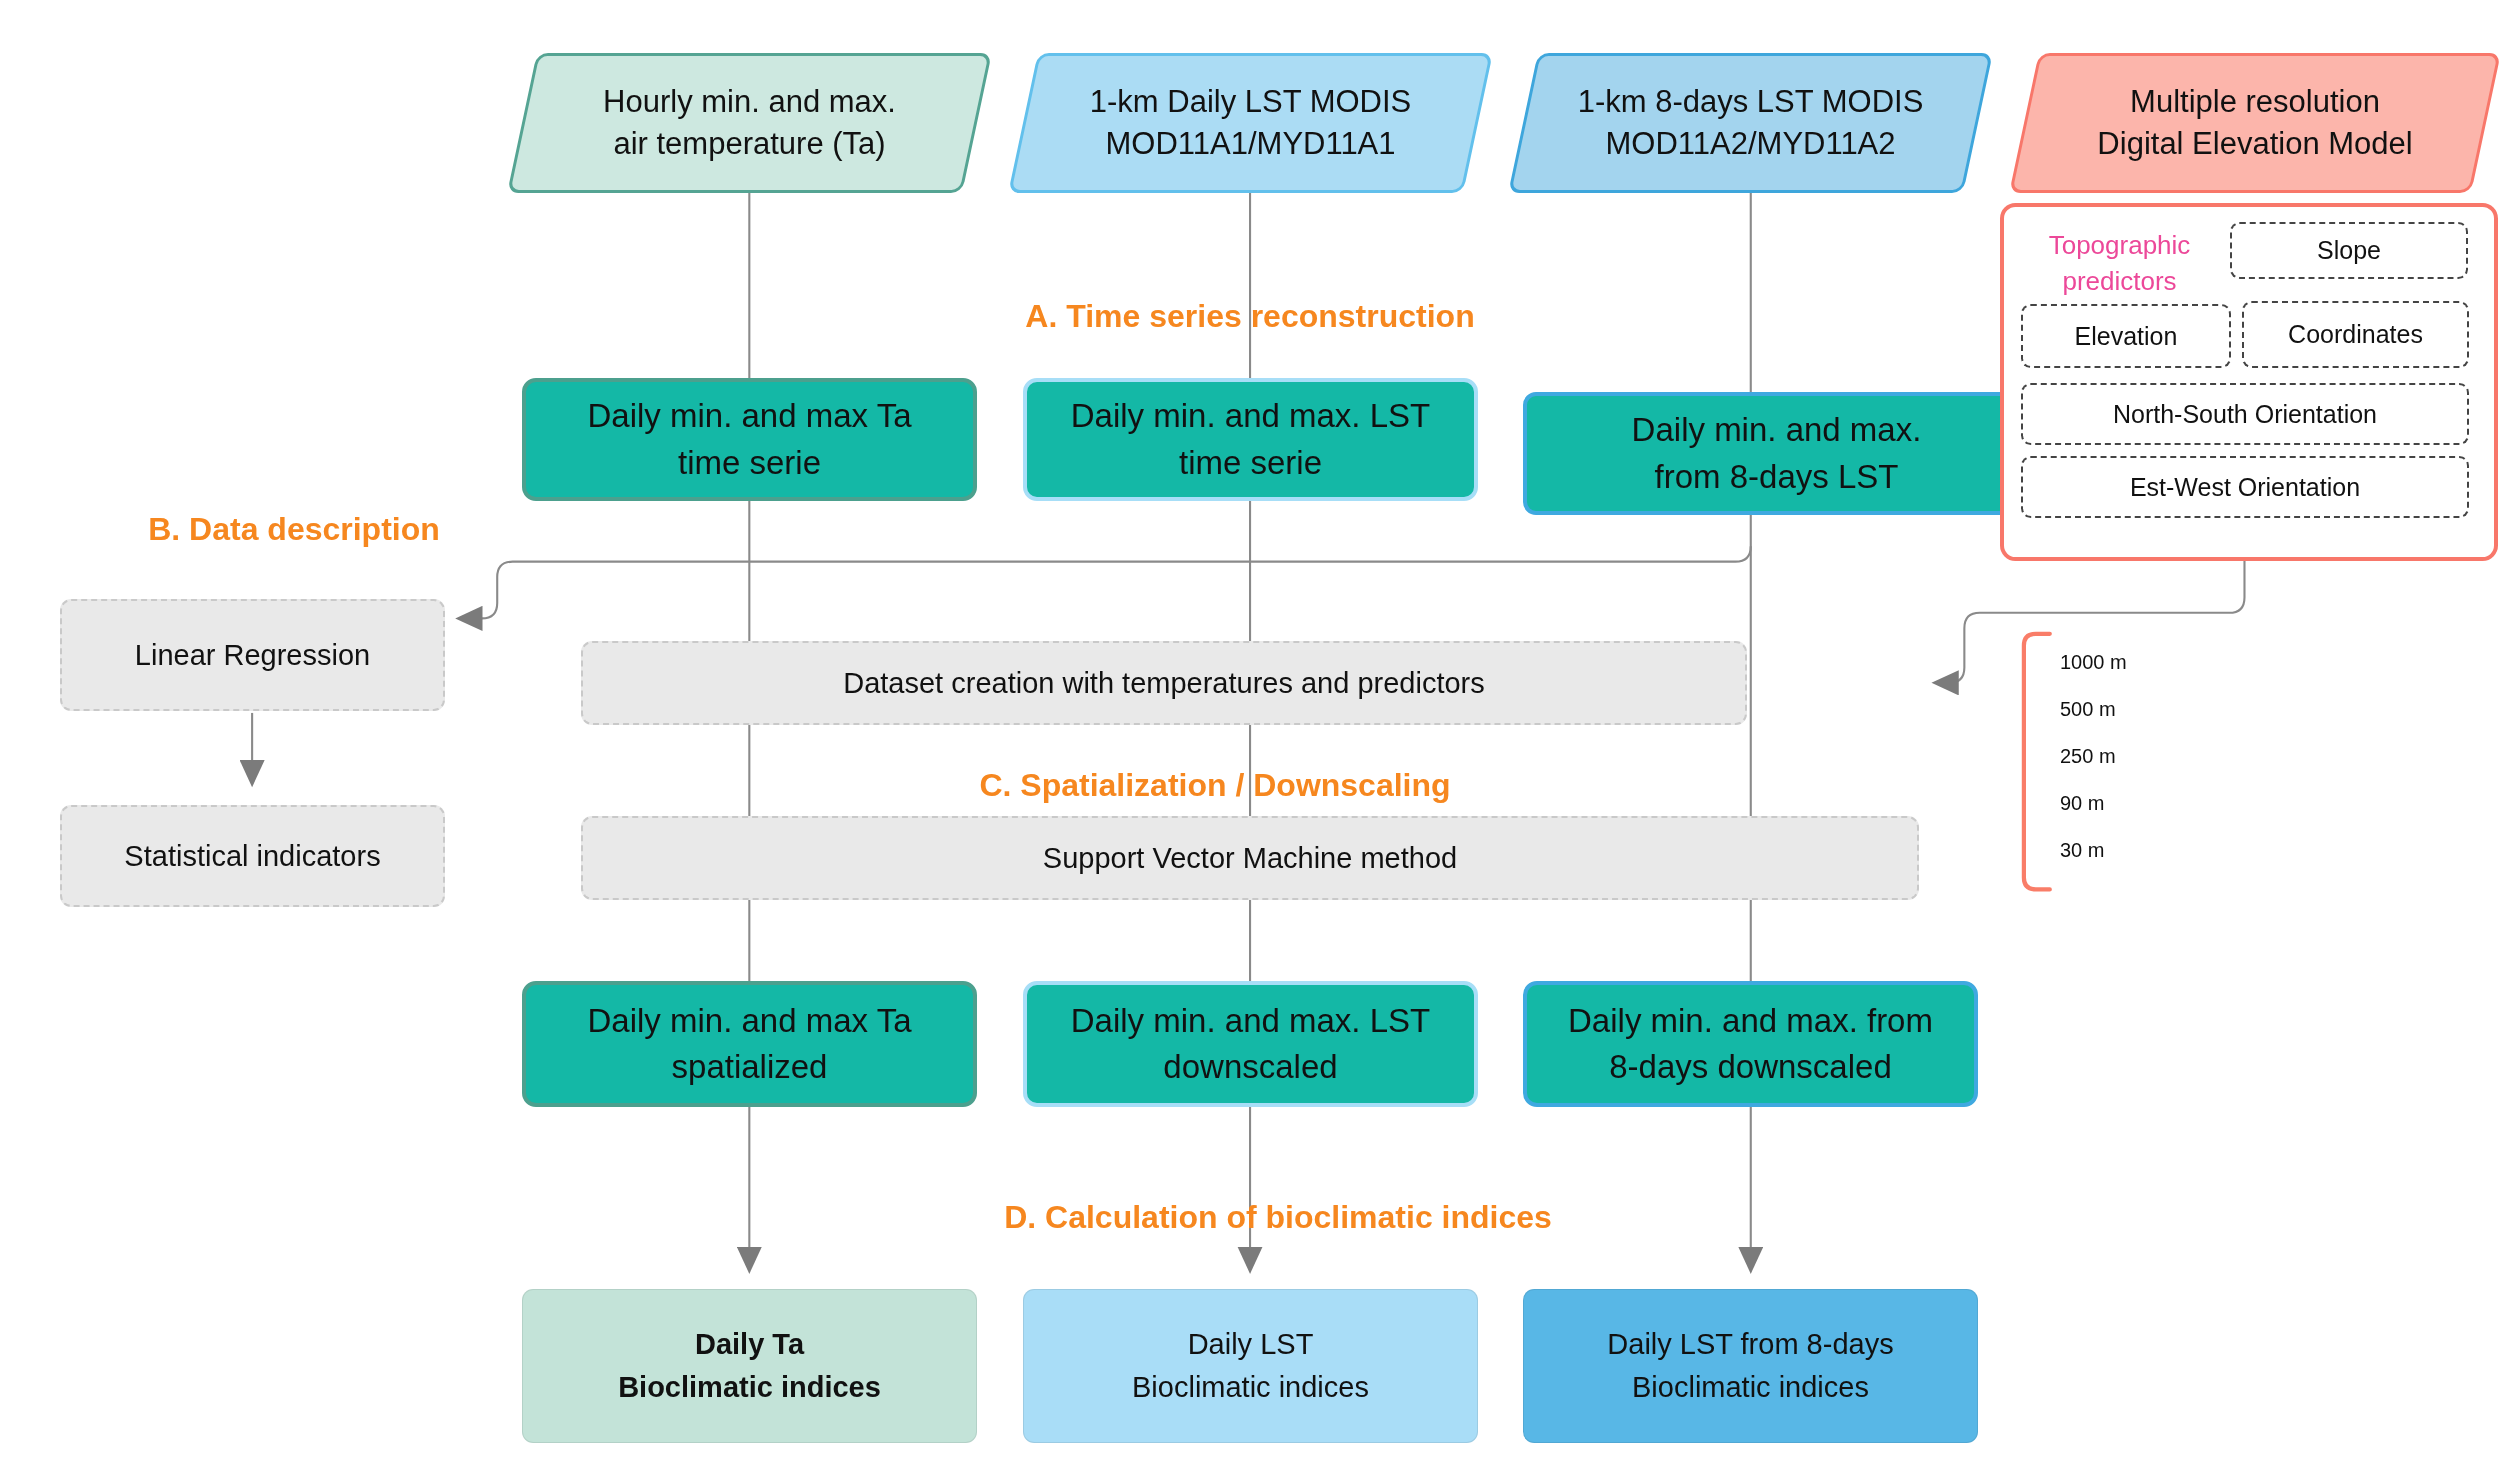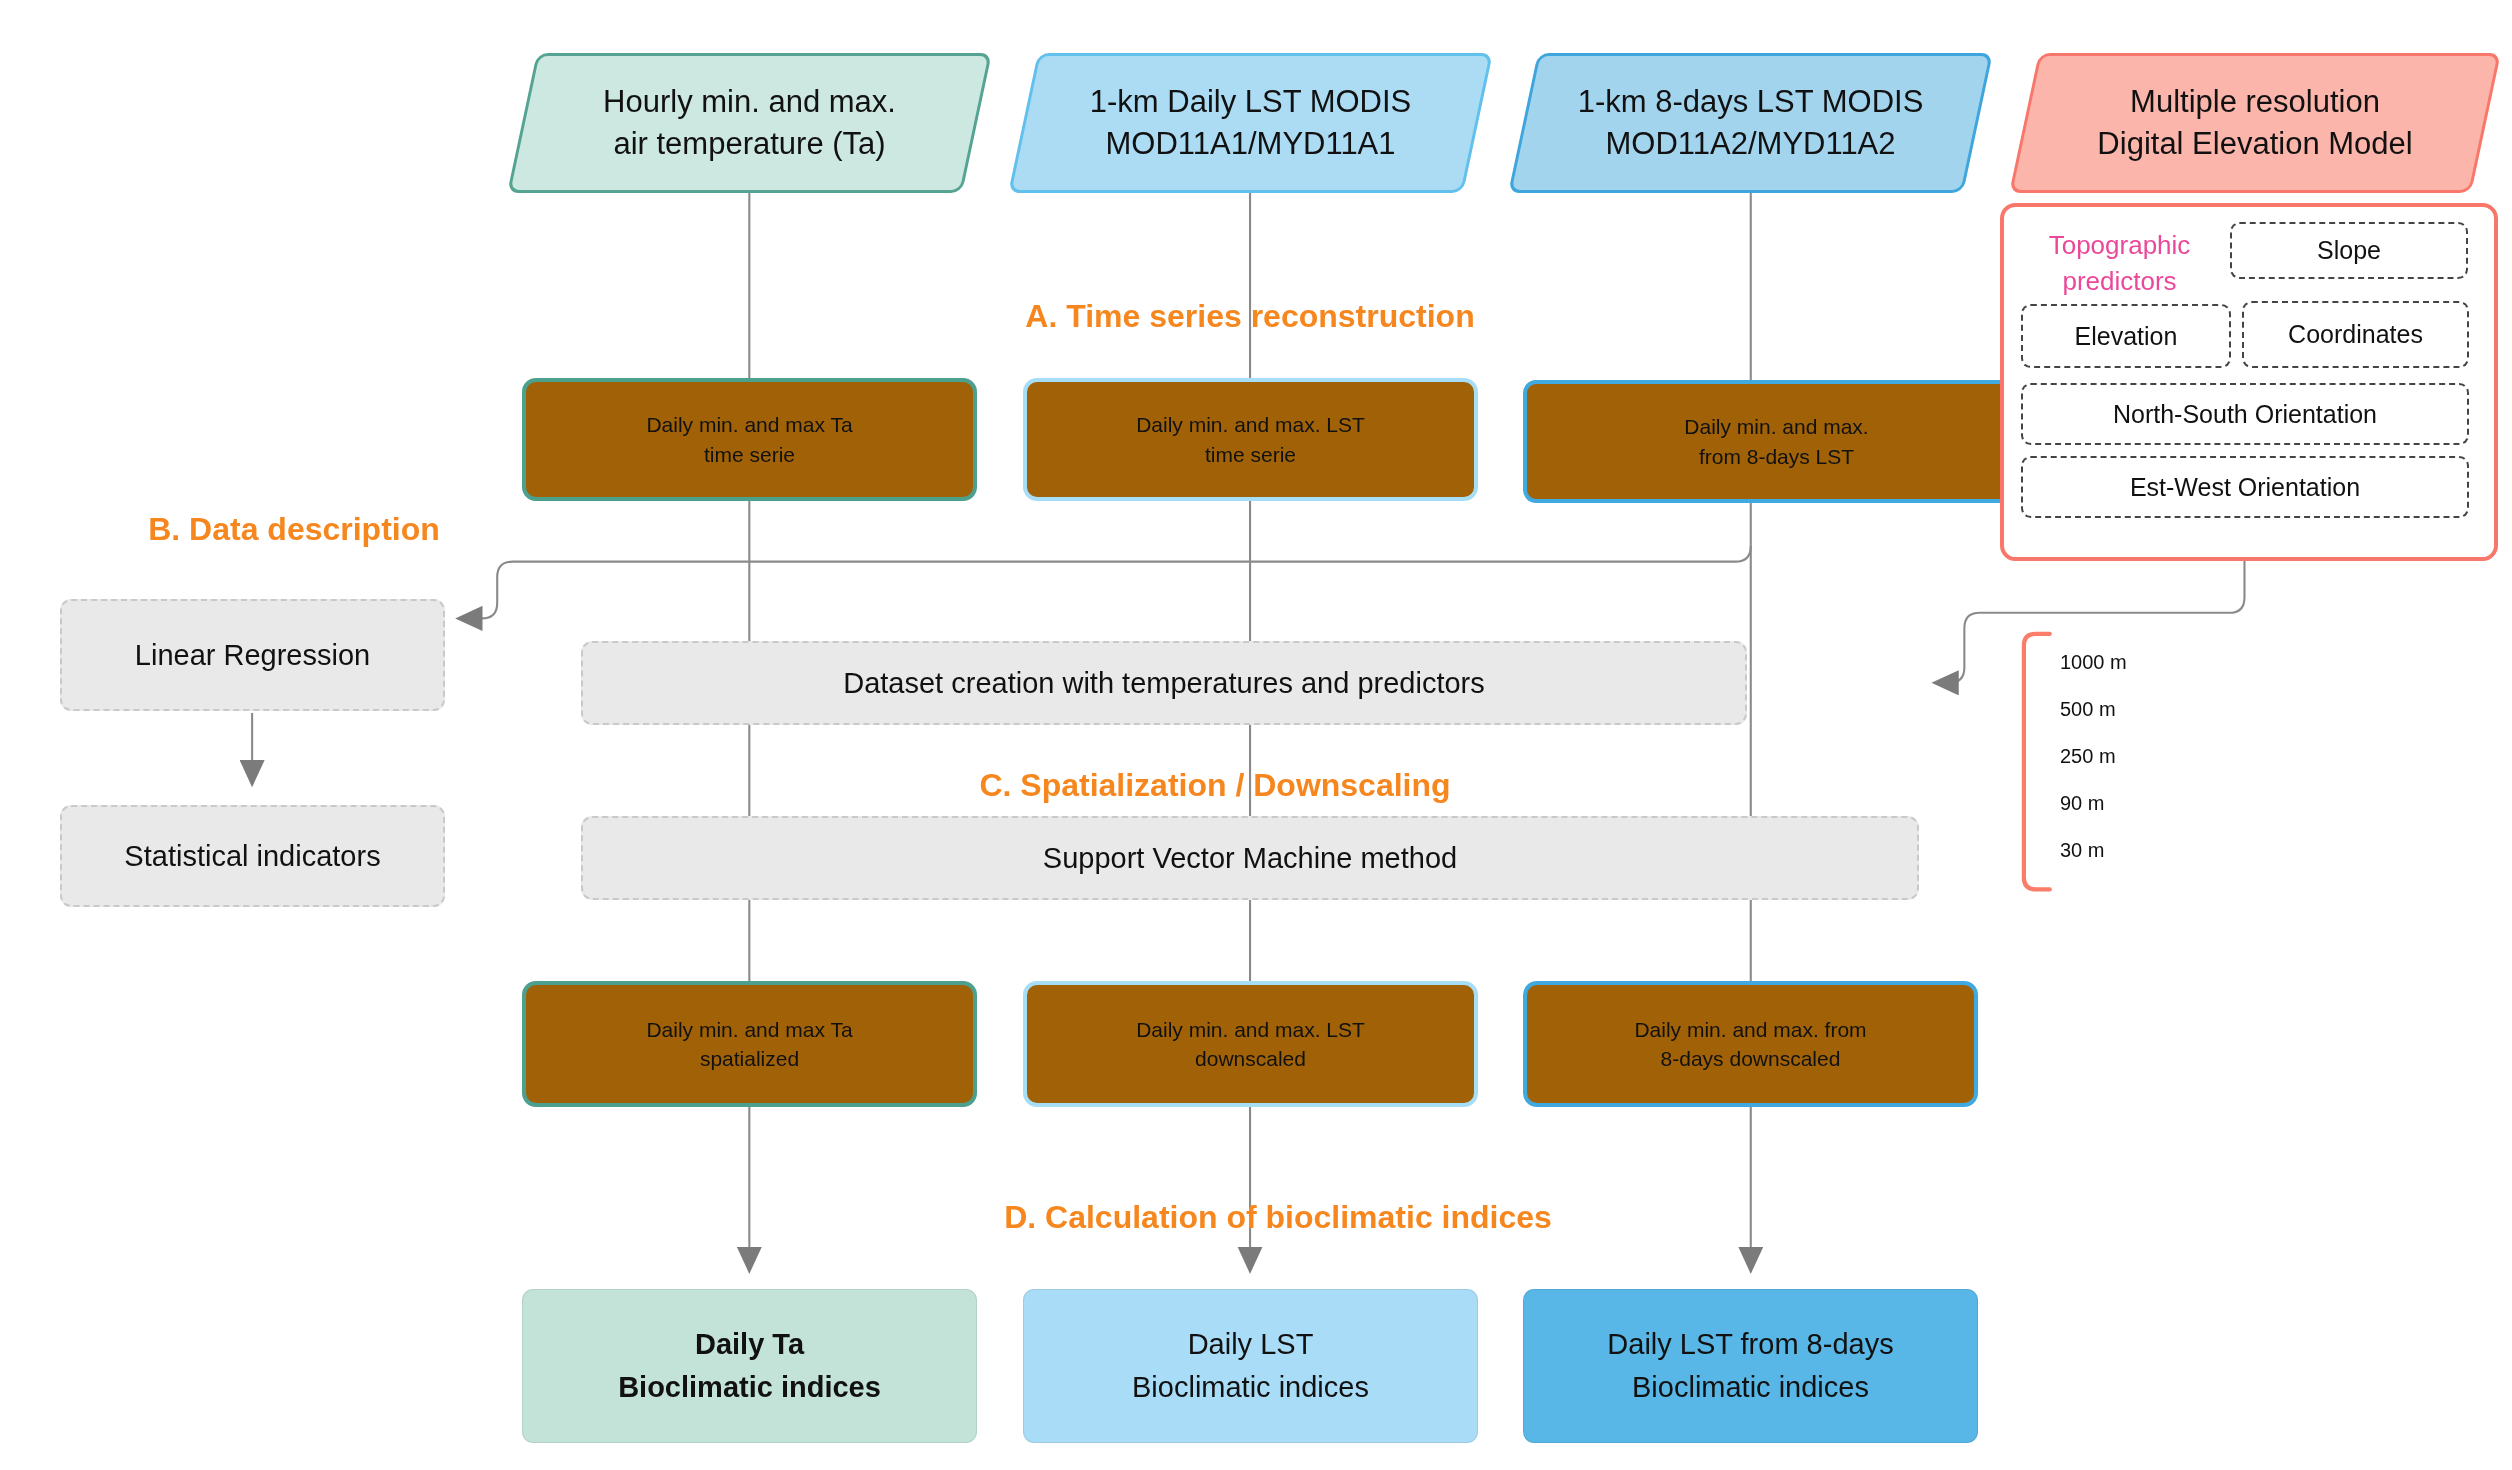--- a/index.html
+++ b/index.html
@@ -9,21 +9,21 @@
   .node{position:absolute;z-index:2;display:flex;align-items:center;justify-content:center;
         text-align:center;white-space:pre-line;box-sizing:border-box;}
   
   .para{height:140px;border-radius:11.2px;transform:skewX(-12deg);font-size:31px;line-height:1.35;}
   .para .unskew{transform:skewX(12deg);display:block;width:100%;}
   .para-ta{background:#cde8e0;border:3.5px solid #55a493;}
   .para-lst{background:#abdcf4;border:3.5px solid #62c0ec;}
   .para-8d{background:#a3d4ee;border:3.5px solid #3ea6dc;}
   .para-dem{background:#fcb5ab;border:3.5px solid #f8776a;}
   
-  .wbox{background:#a16207;border-radius:14px;font-size:21px;line-height:1.4;}
+  .wbox{background:#14b8a6;border-radius:14px;font-size:33px;line-height:1.4;}
   .bd-ta{border:4.2px solid #4ca08e;}
   .bd-lst{border:4.2px solid #a7def7;}
   .bd-8d{border:4.2px solid #3fa9e0;}
   
   .gbox{background:#e9e9e9;border:2.1px dashed #c9c9c9;border-radius:11.2px;font-size:29px;}
   
   .rbox{border-radius:11.2px;font-size:29px;line-height:1.5;border:1.4px solid rgba(0,0,0,0.08);}
   .rb-ta{background:#c3e3d8;}
   .rb-lst{background:#a9ddf7;}
   .rb-8d{background:#58b7e6;}
@@ -70,21 +70,21 @@
 MOD11A2/MYD11A2</span></div>
   <div class="node para para-dem" style="left:2024px;top:53px;width:462px;"><span class="unskew">Multiple resolution
 Digital Elevation Model</span></div>
 
   <div class="heading" style="left:900px;top:298px;width:700px;">A. Time series reconstruction</div>
 
   <div class="node wbox bd-ta" style="left:522px;top:378px;width:455px;height:123px;">Daily min. and max Ta
 time serie</div>
   <div class="node wbox bd-lst" style="left:1023px;top:378px;width:455px;height:123px;">Daily min. and max. LST
 time serie</div>
-  <div class="node wbox bd-8d" style="left:1523px;top:380px;width:507px;height:123px;border-radius:13px;">Daily min. and max.
+  <div class="node wbox bd-8d" style="left:1523px;top:392px;width:507px;height:123px;border-radius:13px;">Daily min. and max.
 from 8-days LST</div>
 
   <div class="topo" style="left:2000px;top:203px;width:490px;height:350px;">
     <div class="topo-label" style="left:14px;top:19.6px;width:203px;">Topographic
 predictors</div>
     <div class="dashed" style="left:226px;top:15.4px;width:238px;height:57px;">Slope</div>
     <div class="dashed" style="left:17px;top:97px;width:210px;height:64px;">Elevation</div>
     <div class="dashed" style="left:238px;top:94px;width:227px;height:67px;">Coordinates</div>
     <div class="dashed" style="left:17px;top:176px;width:448px;height:62px;">North-South Orientation</div>
     <div class="dashed" style="left:17px;top:249px;width:448px;height:62px;">Est-West Orientation</div>

